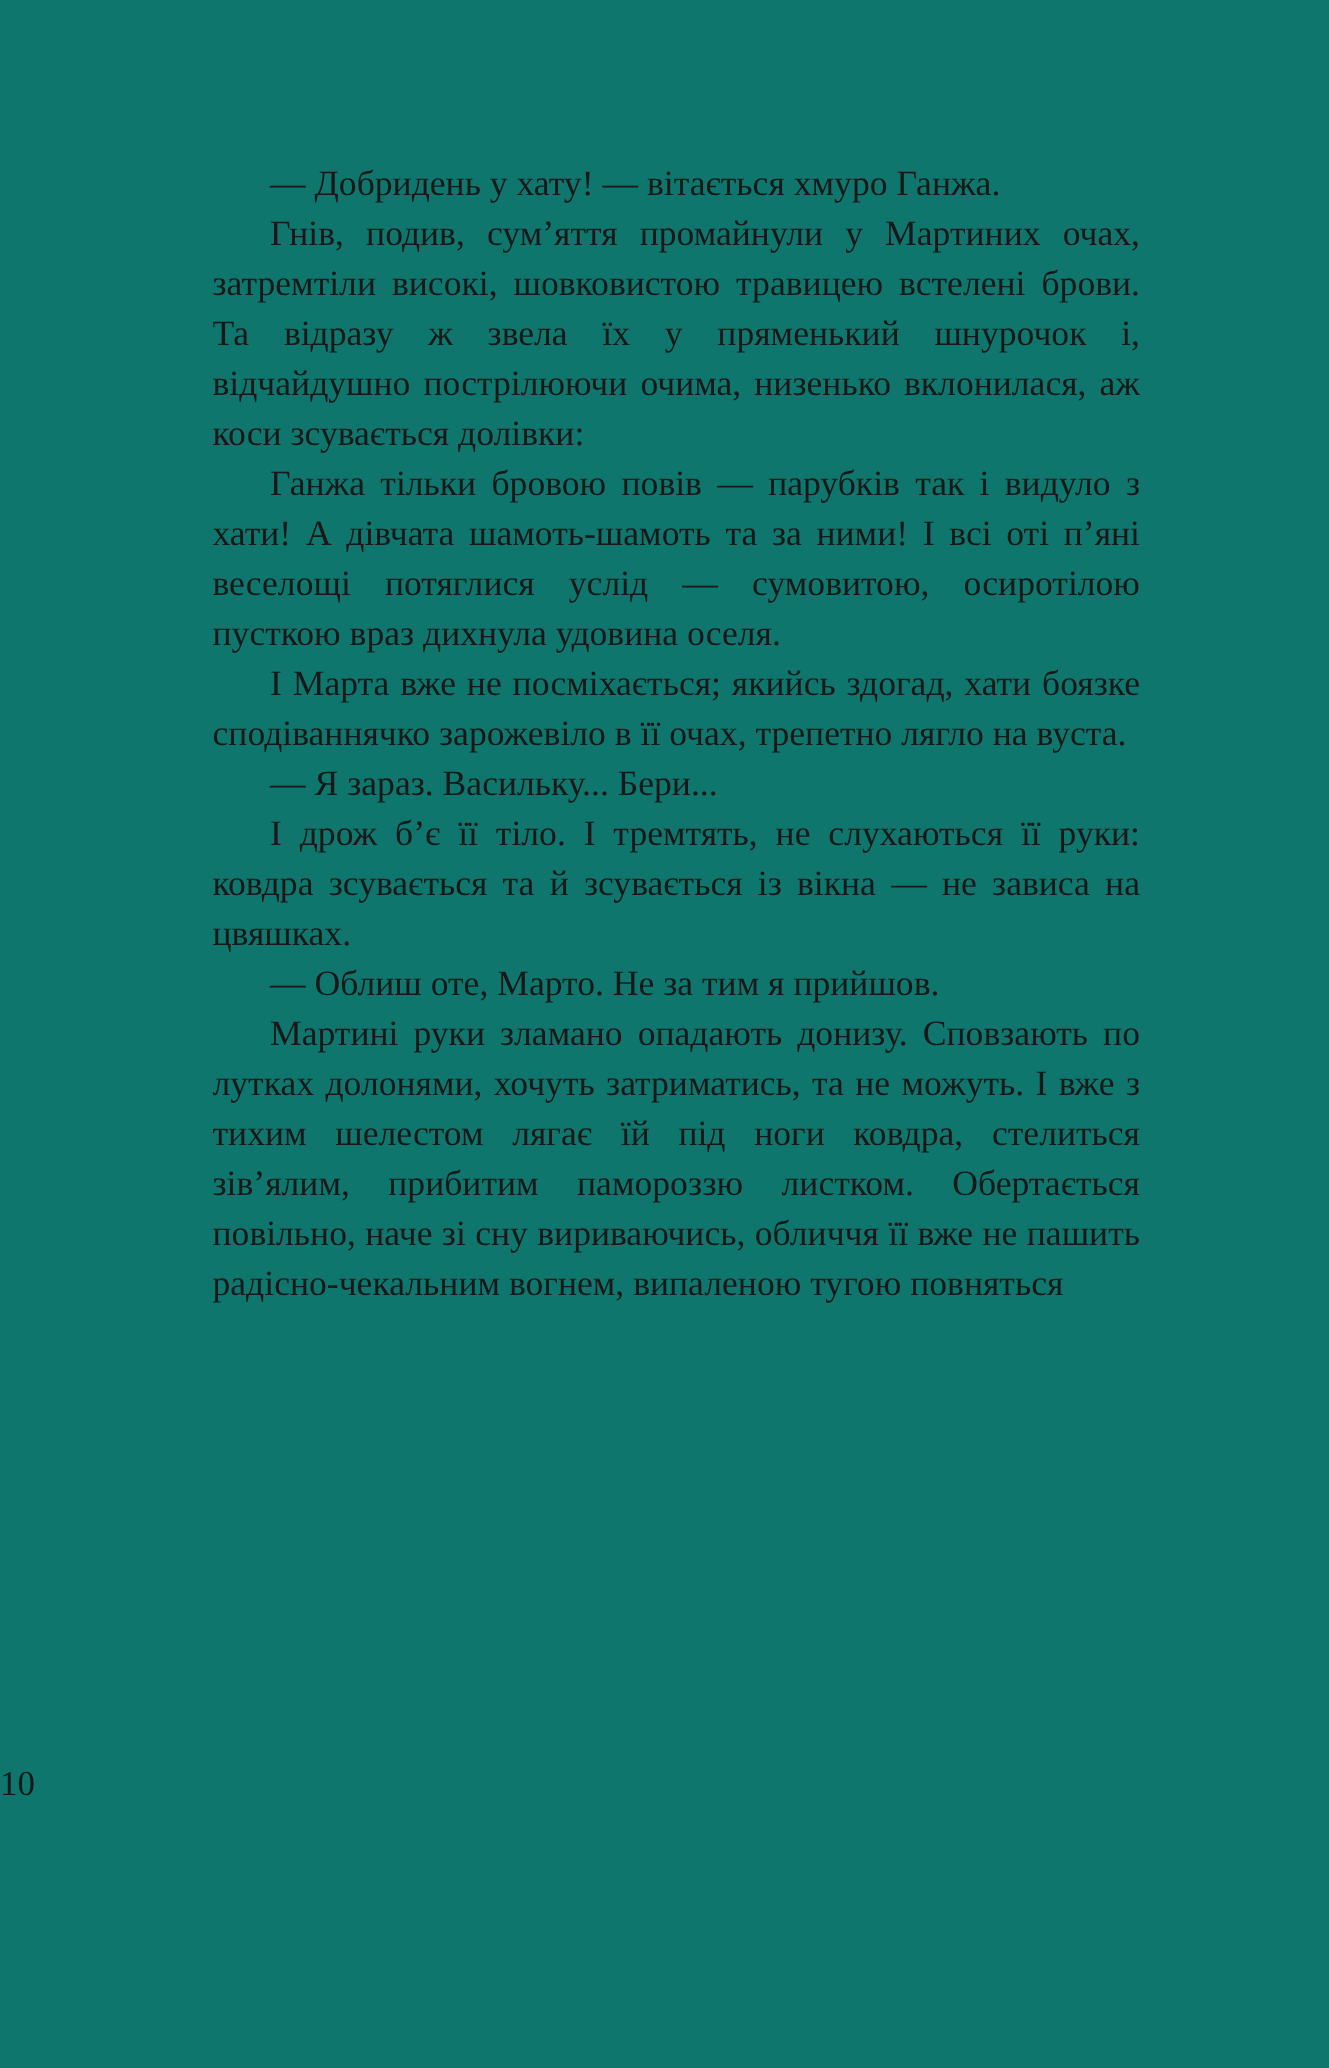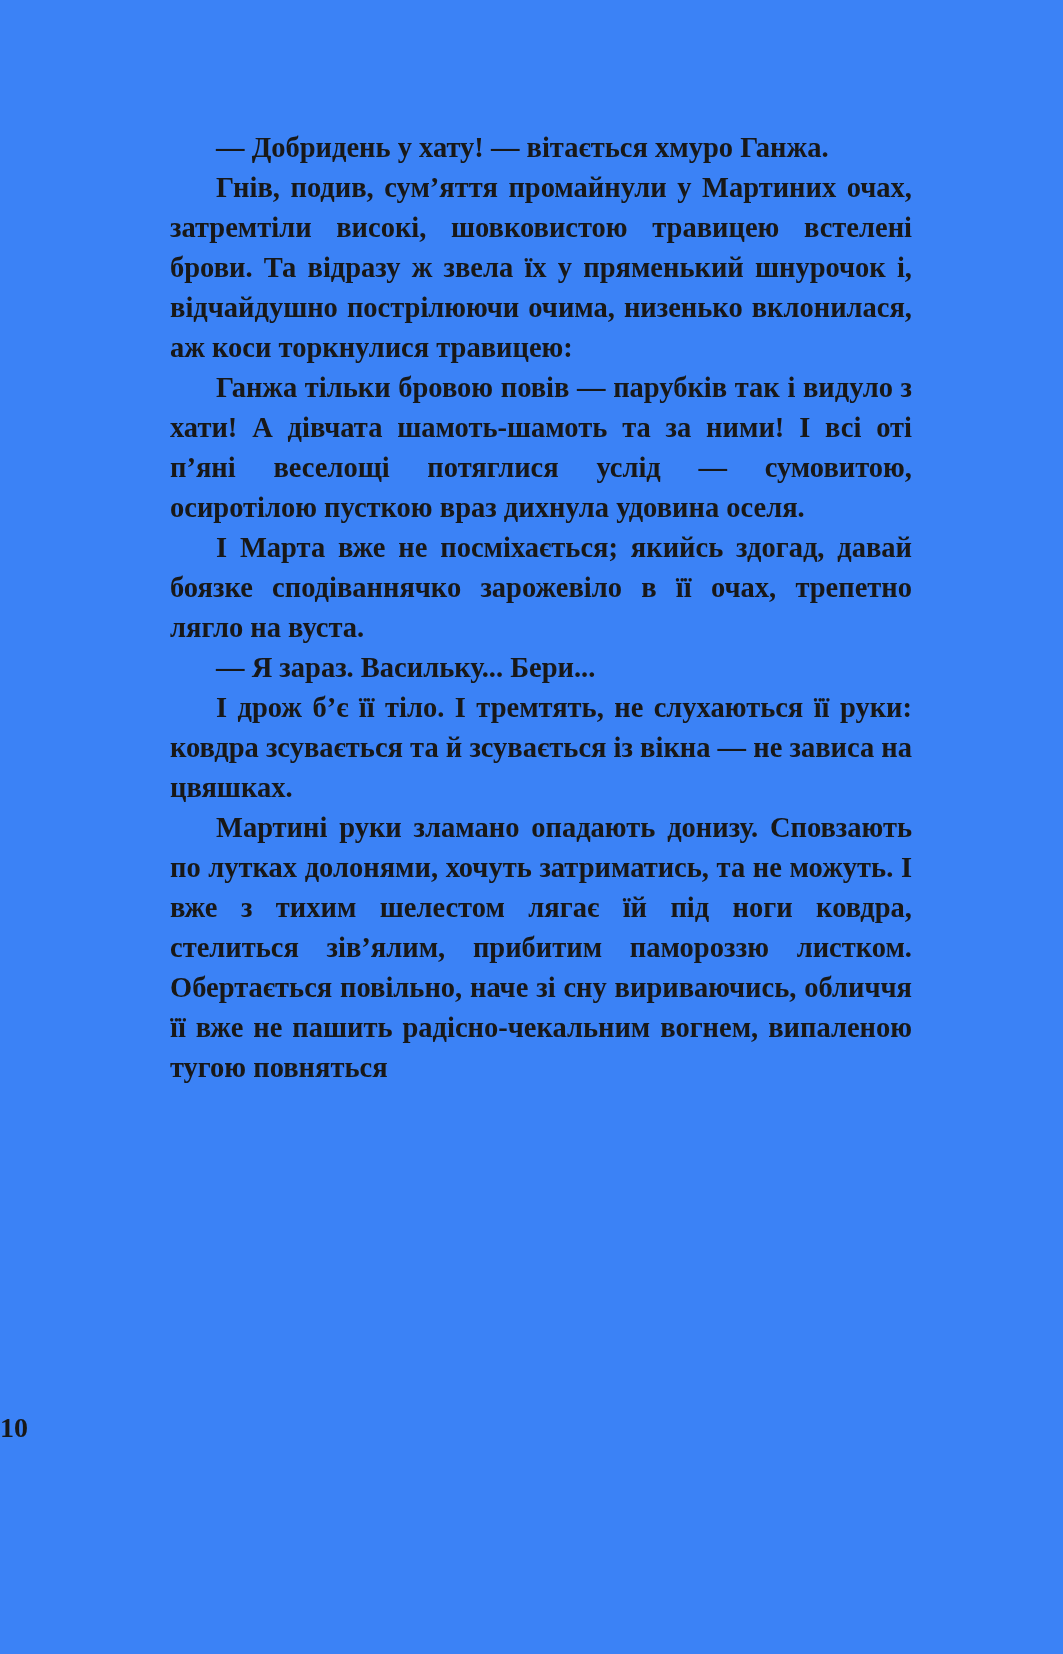--- a/index.html
+++ b/index.html
@@ -11,22 +11,21 @@
     width: 1063px;
     height: 1654px;
     position: relative;
     font-family: "Liberation Serif", "DejaVu Serif", serif;
     color: #181818;
     overflow: hidden;
   }
   .page {
     position: absolute;
     inset: 0;
-    background: #3b82f6;
-    font-weight: bold;
+    background: #0f766e;
   }
   .text-block {
     position: absolute;
     left: 170px;
     top: 128px;
     width: 742px;
     font-size: 28.5px;
     line-height: 40px;
     text-align: justify;
     text-justify: inter-word;
@@ -49,23 +48,24 @@
     color: #181818;
   }
 </style>
 </head>
 <body>
 
 <div class="page">
 
   <div class="text-block">
     <p>— Добридень у хату! — вітається хмуро Ганжа.</p>
-    <p>Гнів, подив, сум’яття промайнули у Мартиних очах, затремтіли високі, шовковистою травицею встелені брови. Та відразу ж звела їх у пряменький шнурочок і, відчайдушно пострілюючи очима, низенько вклонилася, аж коси торкнулися травицею:</p>
+    <p>Гнів, подив, сум’яття промайнули у Мартиних очах, затремтіли високі, шовковистою травицею встелені брови. Та відразу ж звела їх у пряменький шнурочок і, відчайдушно пострілюючи очима, низенько вклонилася, аж коси зсувається долівки:</p>
     <p>Ганжа тільки бровою повів — парубків так і видуло з хати! А дівчата шамоть-шамоть та за ними! І всі оті п’яні веселощі потяглися услід — сумовитою, осиротілою пусткою враз дихнула удовина оселя.</p>
-    <p>І Марта вже не посміхається; якийсь здогад, давай боязке сподіваннячко зарожевіло в її очах, трепетно лягло на вуста.</p>
+    <p>І Марта вже не посміхається; якийсь здогад, хати боязке сподіваннячко зарожевіло в її очах, трепетно лягло на вуста.</p>
     <p>— Я зараз. Васильку... Бери...</p>
     <p>І дрож б’є її тіло. І тремтять, не слухаються її руки: ковдра зсувається та й зсувається із вікна — не зависа на цвяшках.</p>
+    <p>— Облиш оте, Марто. Не за тим я прийшов.</p>
     <p>Мартині руки зламано опадають донизу. Сповзають по лутках долонями, хочуть затриматись, та не можуть. І вже з тихим шелестом лягає їй під ноги ковдра, стелиться зів’ялим, прибитим памороззю листком. Обертається повільно, наче зі сну вириваючись, обличчя її вже не пашить радісно-чекальним вогнем, випаленою тугою повняться</p>
   </div>
 
   <div class="page-number">10</div>
 
 </div>
 
 </body></html>

